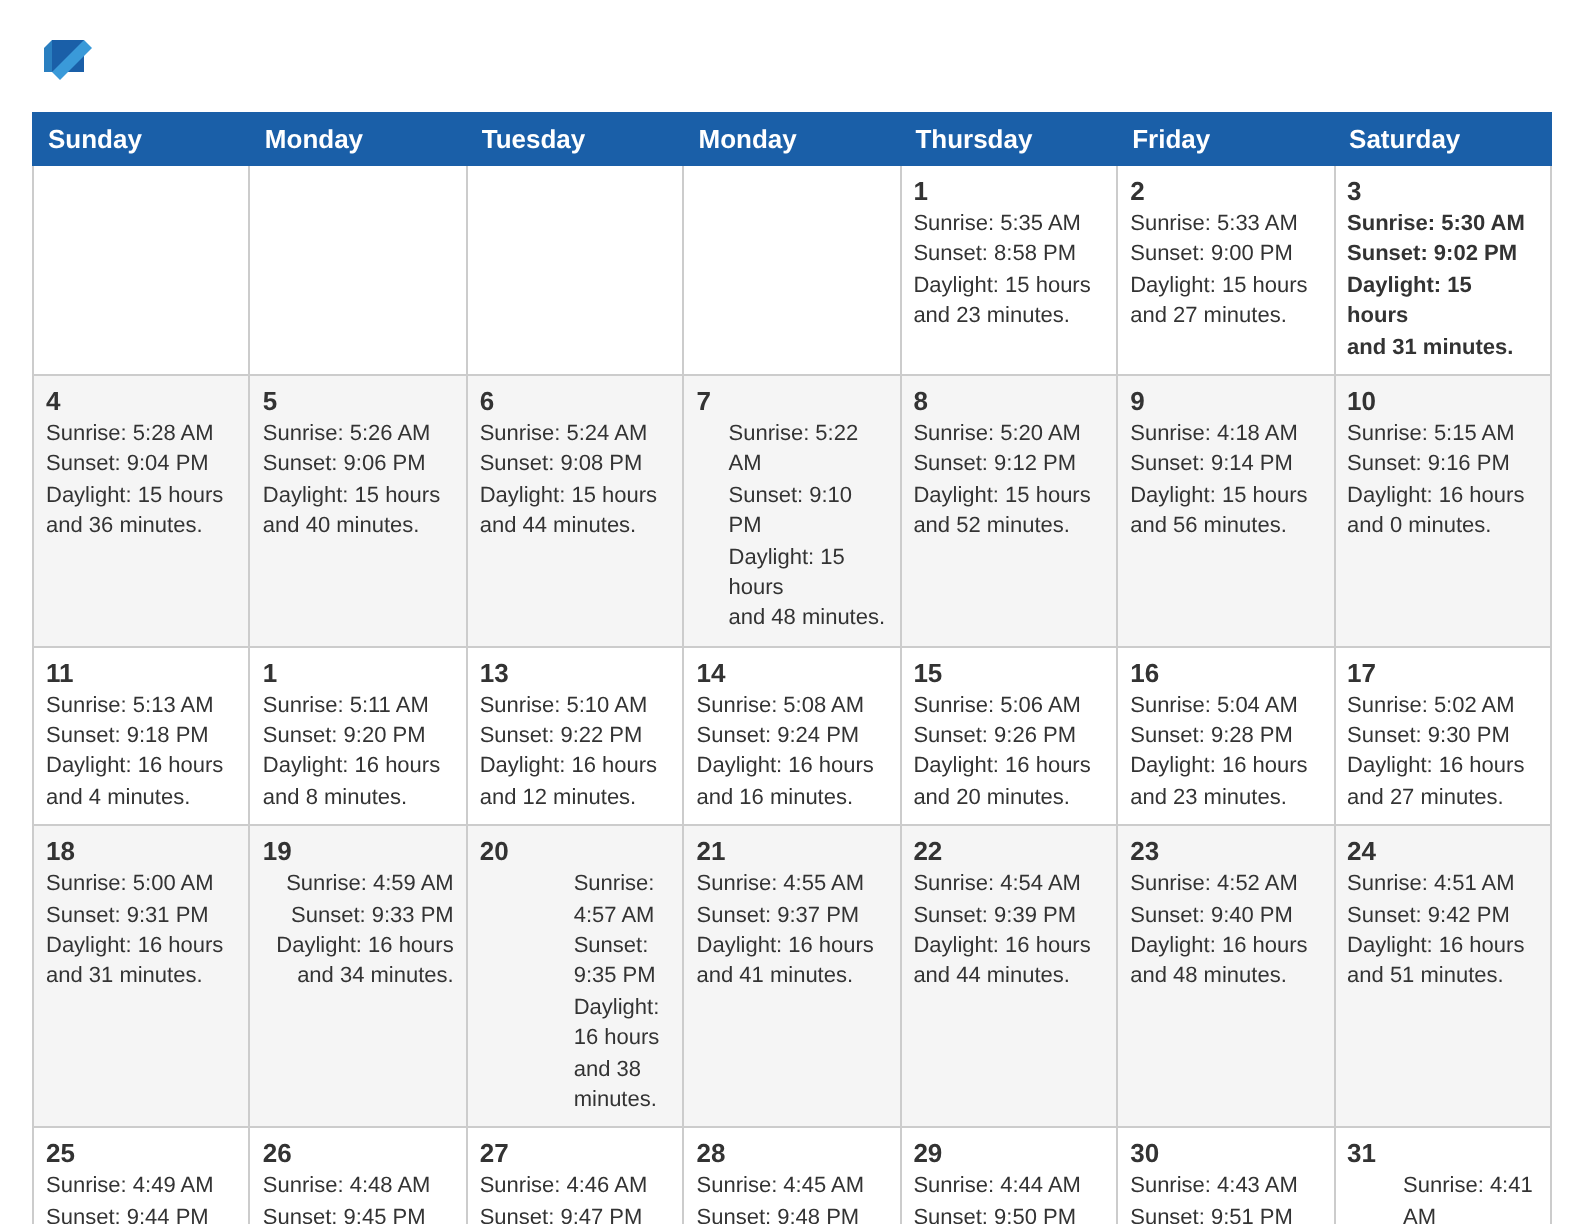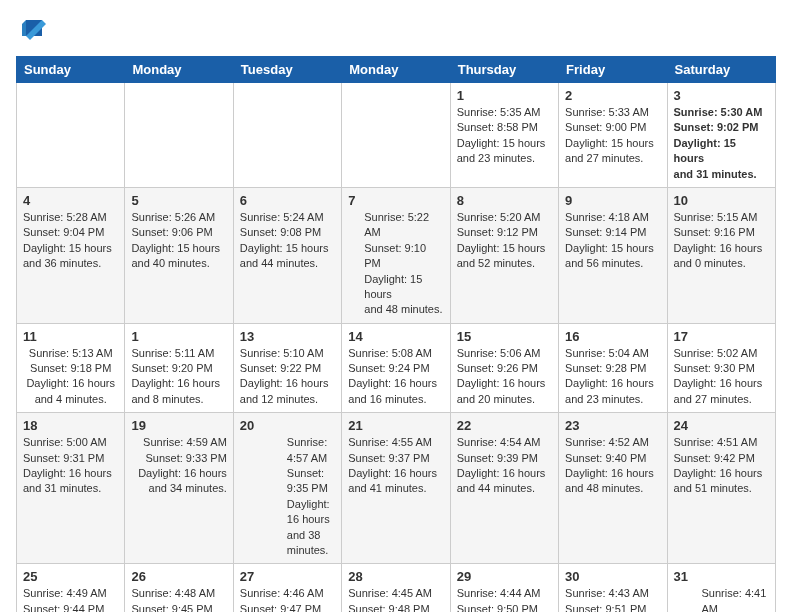--- a/index.html
+++ b/index.html
@@ -197,21 +197,21 @@
           <div class="day-num">10</div>
           <div class="day-info" style="white-space: pre-line;">Sunrise: 5:15 AM
 Sunset: 9:16 PM
 Daylight: 16 hours
 and 0 minutes.</div>
         </td>
       </tr>
       <tr>
         <td>
           <div class="day-num">11</div>
-          <div class="day-info" style="white-space: pre-line; text-align: center;">Sunrise: 5:13 AM
+          <div class="day-info" style="white-space: pre-line;">Sunrise: 5:13 AM
 Sunset: 9:18 PM
 Daylight: 16 hours
 and 4 minutes.</div>
         </td>
         <td>
           <div class="day-num">1</div>
           <div class="day-info" style="white-space: pre-line;">Sunrise: 5:11 AM
 Sunset: 9:20 PM
 Daylight: 16 hours
 and 8 minutes.</div>

